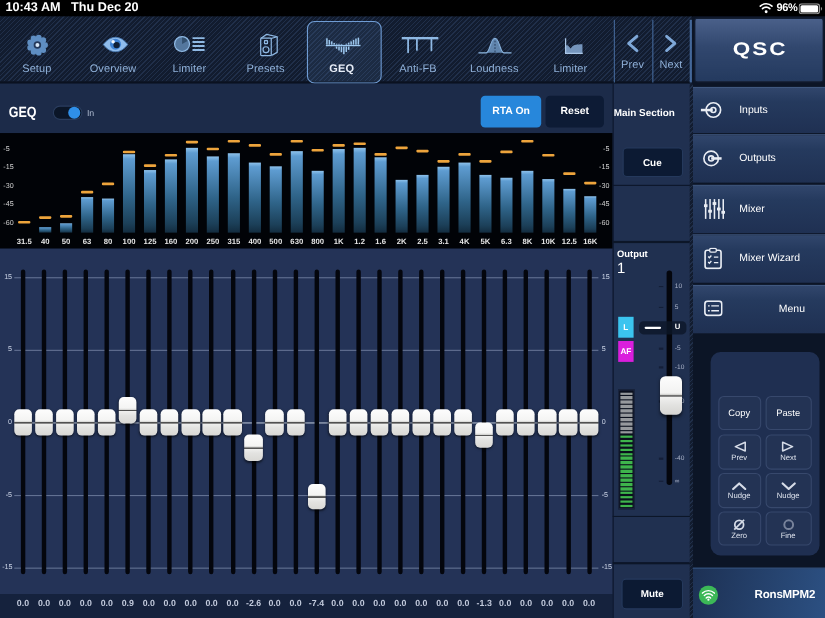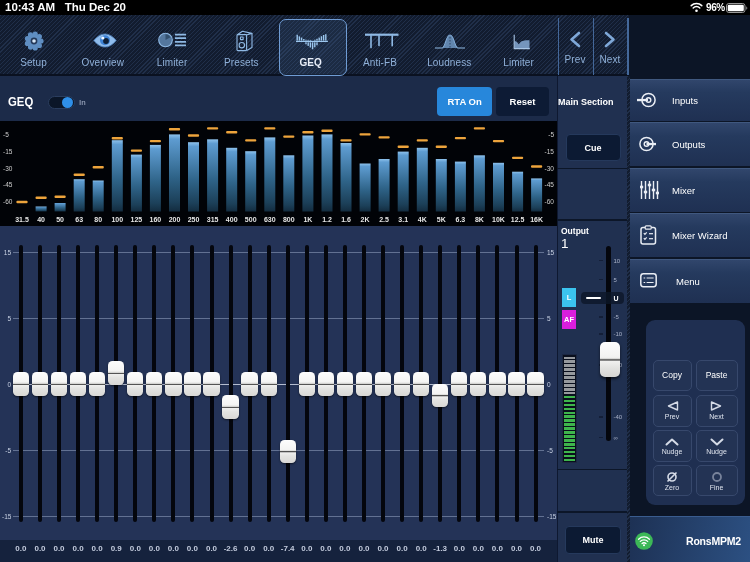--- a/index.html
+++ b/index.html
@@ -401,30 +401,34 @@
     <div class="abs" style="left:563.5px;top:446.89px;width:11px;height:2.6px;background:#3eb54c;"></div>
     <div class="abs" style="left:563.5px;top:450.82px;width:11px;height:2.6px;background:#3eb54c;"></div>
     <div class="abs" style="left:563.5px;top:454.75px;width:11px;height:2.6px;background:#3eb54c;"></div>
     <div class="abs" style="left:563.5px;top:458.68px;width:11px;height:2.6px;background:#3eb54c;"></div>
 <div class="abs" style="left:600px;top:342px;width:19.5px;height:35px;border-radius:5px;
  background:linear-gradient(180deg,#fdfdfd 0%,#f2f2f1 44%,#c8c8c6 49%,#6e6e6e 50%,#888 53%,#f0f0ef 55%,#e2e2e0 75%,#d6d5d2 100%);
  box-shadow:0 1.5px 3px rgba(0,0,0,.6);"></div>
 <div class="abs ctr btn" style="left:565px;top:525.5px;width:56px;height:28.5px;font-size:9px;">Mute</div>
 <div class="abs stripes" style="left:627px;top:76px;width:4.5px;height:486px;"></div>
 <div class="abs" style="left:629.5px;top:15px;width:120.5px;height:547px;background:#0c1526;"></div>
+<div class="abs ctr" style="left:630.5px;top:15.5px;width:118.5px;height:59.5px;border-radius:3px;
+ background:linear-gradient(180deg,#4a608a 0%,#31476e 45%,#243a5f 100%);border:1px solid #121c30;">
+ <div style="color:#fff;font-weight:bold;font-size:16.5px;letter-spacing:1.4px;transform:scaleX(1.24);transform-origin:center;margin-left:2px;">QSC</div>
+    </div>
 <div class="abs" style="left:629.5px;top:78.5px;width:120.5px;height:42.0px;background:linear-gradient(180deg,#31466c 0%,#253a5e 30%,#1f3052 100%);border-top:1px solid #40587f;"></div>
 <div class="abs" style="left:672px;top:99.5px;transform:translateY(-50%);color:#fff;font-size:9.5px;">Inputs</div>
 <div class="abs" style="left:629.5px;top:122px;width:120.5px;height:44.0px;background:linear-gradient(180deg,#31466c 0%,#253a5e 30%,#1f3052 100%);border-top:1px solid #40587f;"></div>
 <div class="abs" style="left:672px;top:144.0px;transform:translateY(-50%);color:#fff;font-size:9.5px;">Outputs</div>
 <div class="abs" style="left:629.5px;top:167.5px;width:120.5px;height:44.0px;background:linear-gradient(180deg,#31466c 0%,#253a5e 30%,#1f3052 100%);border-top:1px solid #40587f;"></div>
 <div class="abs" style="left:672px;top:189.5px;transform:translateY(-50%);color:#fff;font-size:9.5px;">Mixer</div>
 <div class="abs" style="left:629.5px;top:213px;width:120.5px;height:44.0px;background:linear-gradient(180deg,#31466c 0%,#253a5e 30%,#1f3052 100%);border-top:1px solid #40587f;"></div>
 <div class="abs" style="left:672px;top:235.0px;transform:translateY(-50%);color:#fff;font-size:9.5px;">Mixer Wizard</div>
 <div class="abs" style="left:629.5px;top:258.5px;width:120.5px;height:44.5px;background:linear-gradient(180deg,#31466c 0%,#253a5e 30%,#1f3052 100%);border-top:1px solid #40587f;"></div>
-<div class="abs" style="left:676px;top:280.8px;transform:translateY(-50%);color:#fff;font-size:9.5px;">Menu</div>
+<div class="abs" style="left:708px;top:280.8px;transform:translateY(-50%);color:#fff;font-size:9.5px;">Menu</div>
 <svg class="abs" style="left:637.0px;top:90.5px;" width="22" height="18" viewBox="0 0 22 18">
       <circle cx="11.5" cy="9" r="6.6" fill="none" stroke="#e9edf4" stroke-width="1.5"></circle>
 <rect x="0" y="7.9" width="11" height="2.3" fill="#e9edf4"></rect>
 <circle cx="11.5" cy="9" r="2.3" fill="none" stroke="#e9edf4" stroke-width="1.4"></circle>
     </svg>
 <svg class="abs" style="left:637.5px;top:135.0px;" width="20" height="18" viewBox="0 0 20 18">
       <circle cx="8.5" cy="9" r="6.6" fill="none" stroke="#e9edf4" stroke-width="1.5"></circle>
 <rect x="8.5" y="7.9" width="9.5" height="2.3" fill="#e9edf4"></rect>
 <circle cx="8.5" cy="9" r="2.3" fill="none" stroke="#e9edf4" stroke-width="1.4"></circle>
     </svg>

